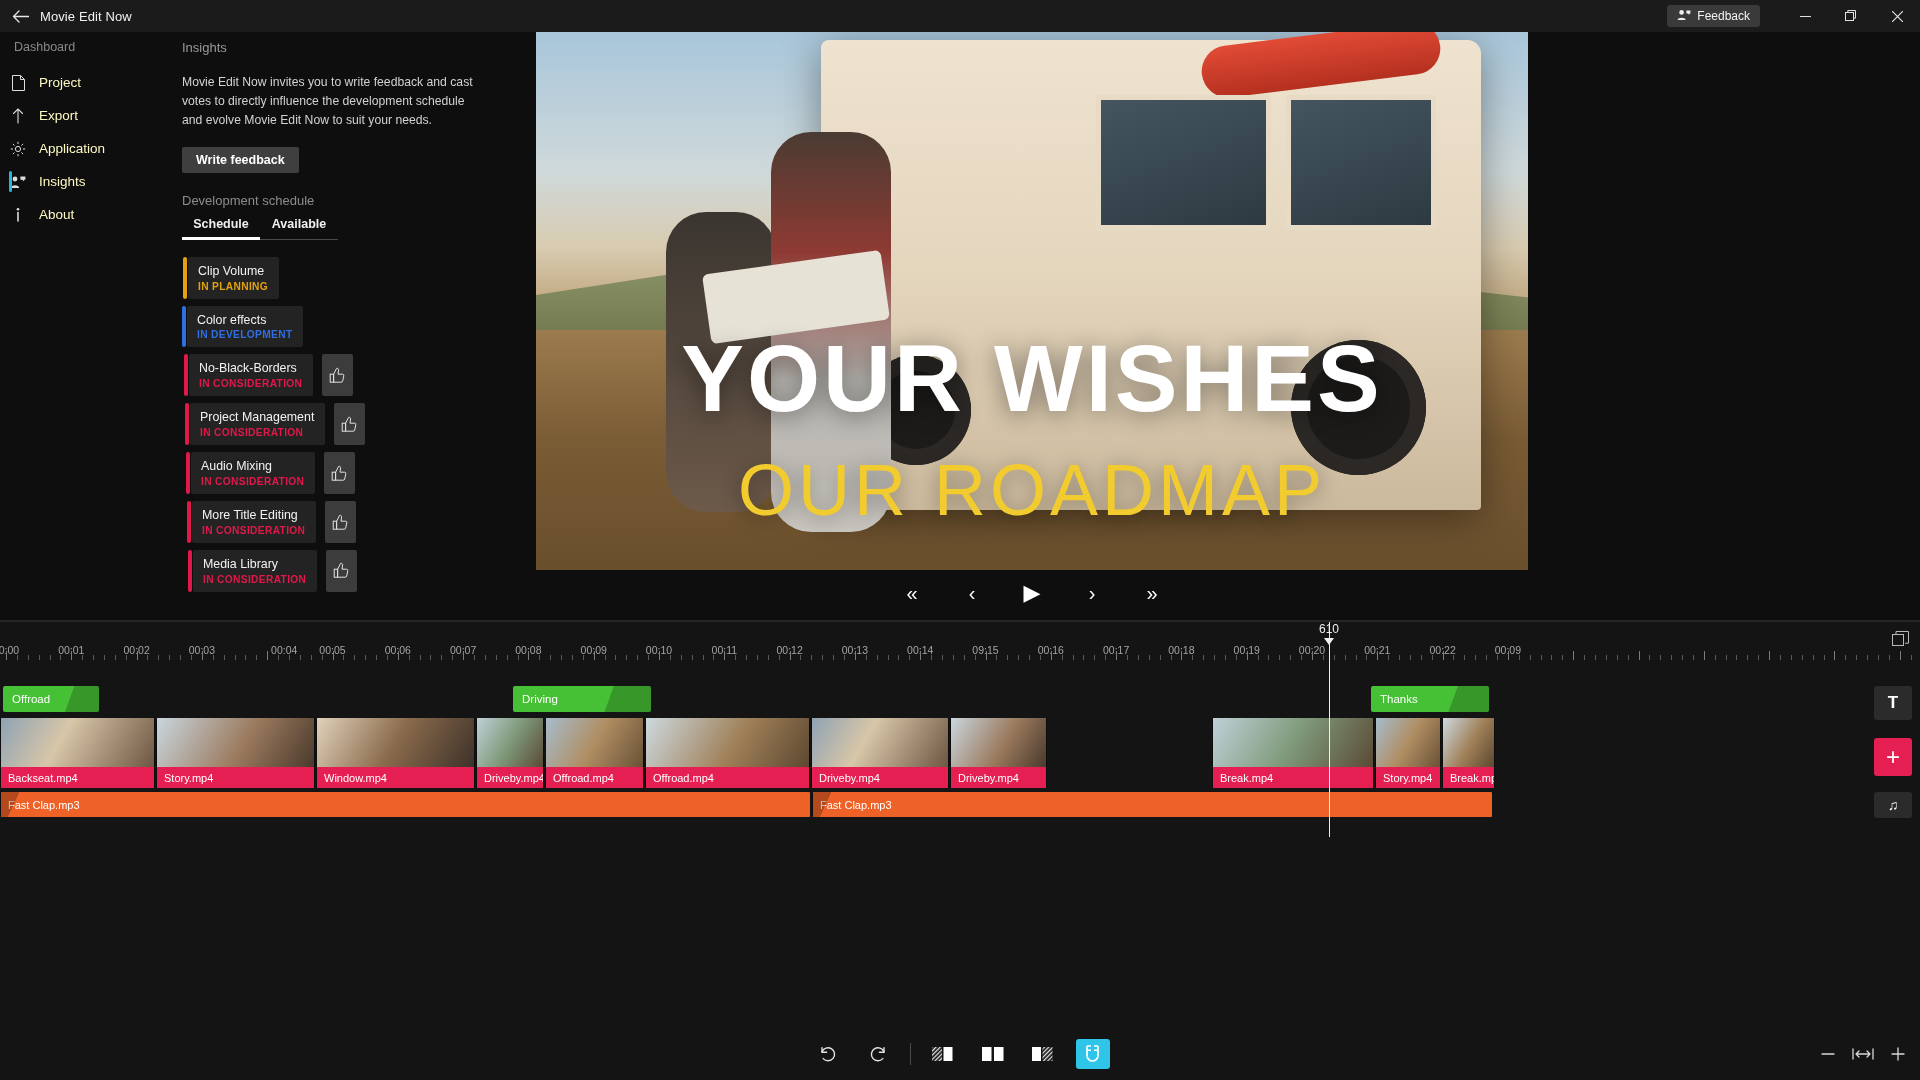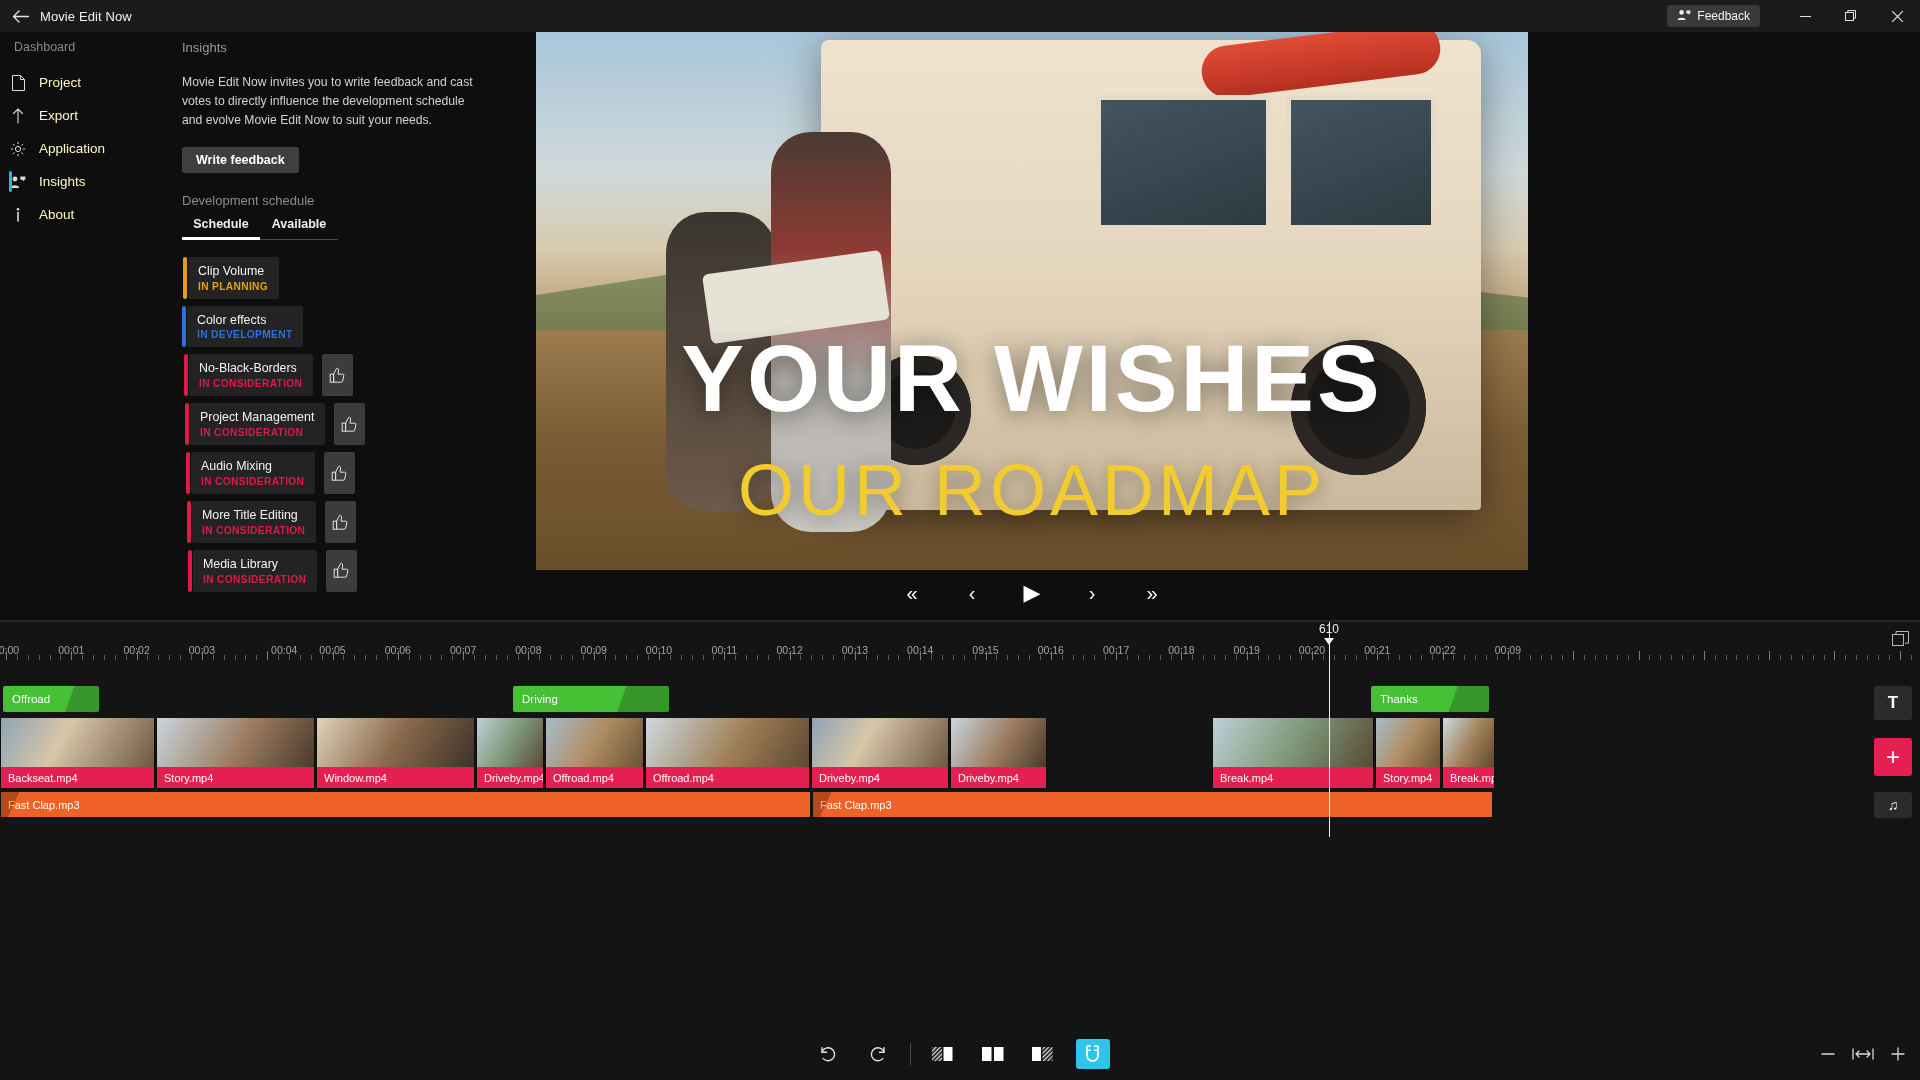--- a/index.html
+++ b/index.html
@@ -651,21 +651,21 @@
         <div class="tick minor" style="left: 1877.93px;"></div>
         <div class="tick minor" style="left: 1888.82px;"></div>
         <div class="tick major" style="left: 1899.7px;"></div>
         <div class="tick minor" style="left: 1910.58px;"></div>
       </div>
 
     <div class="track-title" id="track-title">
         <div class="title-clip" style="left: 3px; width: 96px;">
           <span>Offroad</span>
         </div>
-        <div class="title-clip" style="left: 513px; width: 156px;">
+        <div class="title-clip" style="left: 513px; width: 138px;">
           <span>Driving</span>
         </div>
         <div class="title-clip" style="left: 1371px; width: 118px;">
           <span>Thanks</span>
         </div>
       </div>
     <div class="track-video" id="track-video">
         <div class="vclip" style="left: 0px; width: 155px;">
           <div class="vthumb" style="background:linear-gradient(120deg,#8fa3b4,#d8c6a8 40%,#6e5743)"></div>
      <div class="vlabel">Backseat.mp4</div>

